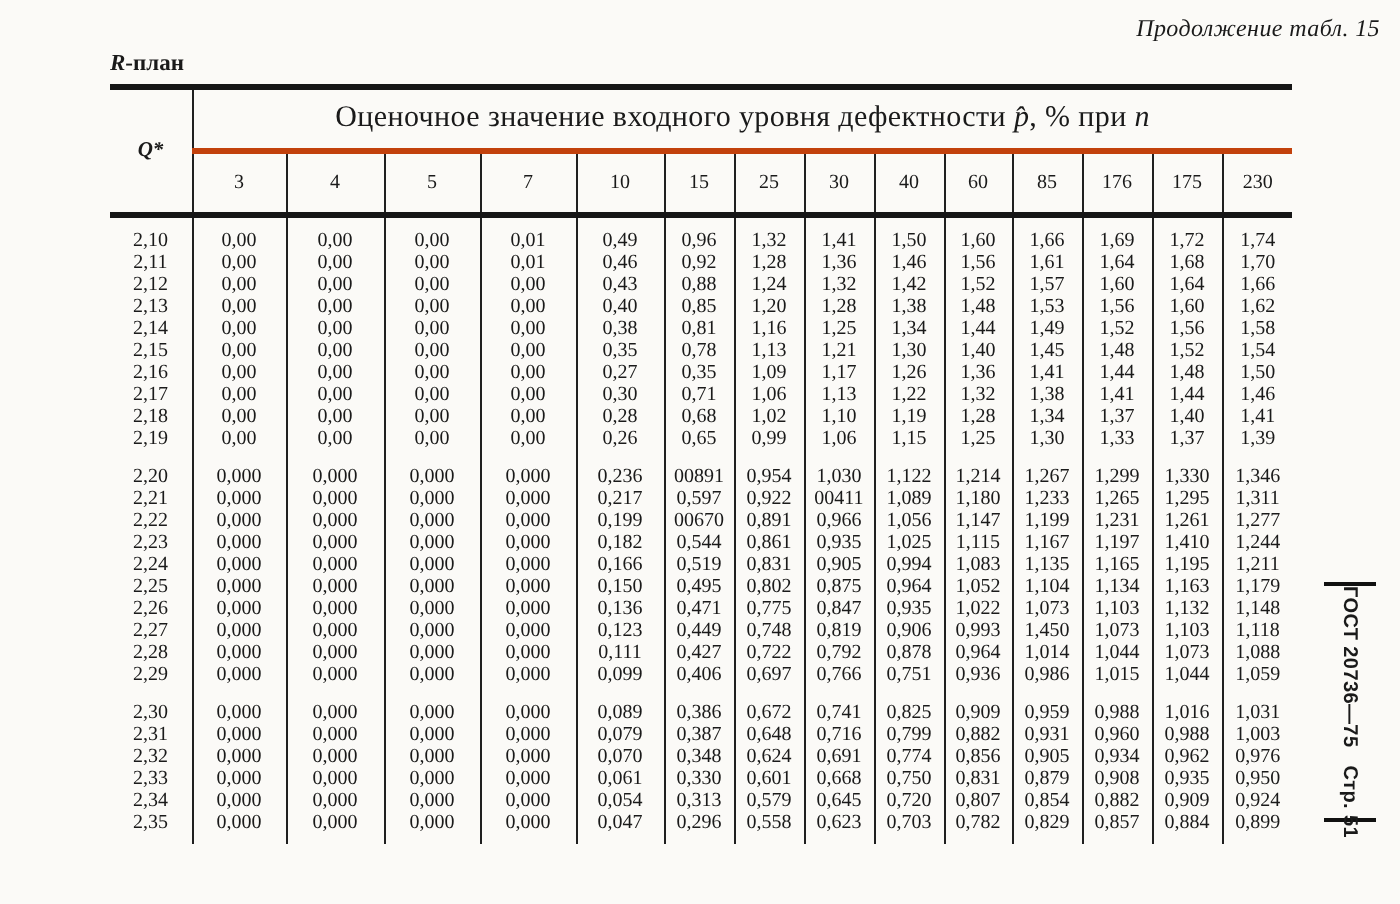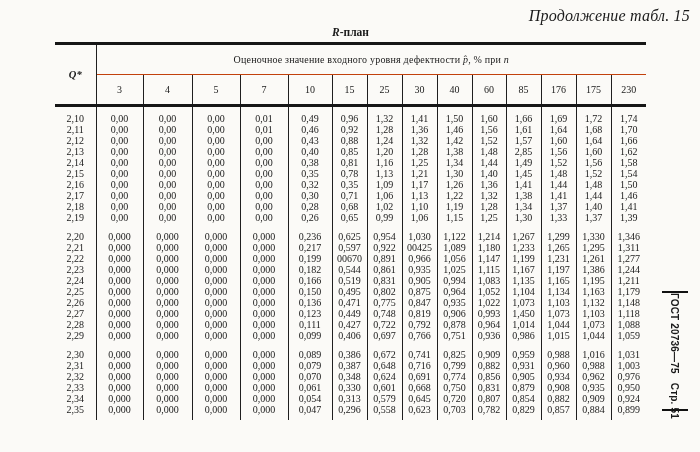--- a/index.html
+++ b/index.html
@@ -3,41 +3,41 @@
 <meta charset="utf-8">
 <style>
   html,body{margin:0;padding:0;}
   body{
     width:700px;height:452px;position:relative;overflow:hidden;
     background:#fbfaf7;color:#1a1a1a;
     font-family:"Liberation Serif","DejaVu Serif",serif;
   }
   .continuation{
     position:absolute;top:7px;right:10px;
-    font-style:italic;font-size:16px;letter-spacing:.2px;
+    font-style:italic;font-size:12px;letter-spacing:.2px;
   }
   .rplan{
-    position:absolute;top:26px;left:55px;width:591px;text-align:center;
+    position:absolute;top:26px;left:55px;width:591px;
     font-size:11.5px;font-weight:600;
   }
   .rplan i{font-style:italic;}
   .tablewrap{position:absolute;left:55px;top:42px;}
   table{
     border-collapse:collapse;table-layout:fixed;width:591px;
     border-top:3px solid #161616;
     font-size:10px;
   }
   th,td{
     padding:0;margin:0;text-align:center;vertical-align:middle;
     font-weight:normal;white-space:nowrap;overflow:hidden;
   }
   td.v,th.n{border-left:1px solid #1f1f1f;}
   th.caption{
-    height:29px;border-left:1px solid #1f1f1f;border-bottom:1px solid #c2410c;
-    font-size:10px;letter-spacing:.2px;
+    height:29px;border-left:1px solid #1f1f1f;border-bottom:3px solid #c2410c;
+    font-size:15px;letter-spacing:.2px;
   }
   th.caption i{font-style:italic;}
   th.qhead{
     font-style:italic;font-weight:bold;font-size:10.5px;
   }
   tr.h2 th{height:29px;border-bottom:3px solid #161616;font-size:10px;}
   tbody td{height:11px;line-height:11px;font-size:10px;}
   tr.spacer td{height:8px;}
   tr.lead td{height:6px;}
   tr.tail td{height:5px;}
@@ -180,21 +180,21 @@
           <td class="v">0,00</td>
           <td class="v">0,00</td>
           <td class="v">0,00</td>
           <td class="v">0,00</td>
           <td class="v">0,40</td>
           <td class="v">0,85</td>
           <td class="v">1,20</td>
           <td class="v">1,28</td>
           <td class="v">1,38</td>
           <td class="v">1,48</td>
-          <td class="v">2,85</td>
+          <td class="v">1,53</td>
           <td class="v">1,56</td>
           <td class="v">1,60</td>
           <td class="v">1,62</td>
         </tr>
         <tr>
           <td>2,14</td>
           <td class="v">0,00</td>
           <td class="v">0,00</td>
           <td class="v">0,00</td>
           <td class="v">0,00</td>
@@ -225,21 +225,21 @@
           <td class="v">1,48</td>
           <td class="v">1,52</td>
           <td class="v">1,54</td>
         </tr>
         <tr>
           <td>2,16</td>
           <td class="v">0,00</td>
           <td class="v">0,00</td>
           <td class="v">0,00</td>
           <td class="v">0,00</td>
-          <td class="v">0,32</td>
+          <td class="v">0,27</td>
           <td class="v">0,35</td>
           <td class="v">1,09</td>
           <td class="v">1,17</td>
           <td class="v">1,26</td>
           <td class="v">1,36</td>
           <td class="v">1,41</td>
           <td class="v">1,44</td>
           <td class="v">1,48</td>
           <td class="v">1,50</td>
         </tr>
@@ -311,40 +311,40 @@
           <td class="v"></td>
           <td class="v"></td>
         </tr>
         <tr>
           <td>2,20</td>
           <td class="v">0,000</td>
           <td class="v">0,000</td>
           <td class="v">0,000</td>
           <td class="v">0,000</td>
           <td class="v">0,236</td>
-          <td class="v">0,625</td>
+          <td class="v">00891</td>
           <td class="v">0,954</td>
           <td class="v">1,030</td>
           <td class="v">1,122</td>
           <td class="v">1,214</td>
           <td class="v">1,267</td>
           <td class="v">1,299</td>
           <td class="v">1,330</td>
           <td class="v">1,346</td>
         </tr>
         <tr>
           <td>2,21</td>
           <td class="v">0,000</td>
           <td class="v">0,000</td>
           <td class="v">0,000</td>
           <td class="v">0,000</td>
           <td class="v">0,217</td>
           <td class="v">0,597</td>
           <td class="v">0,922</td>
-          <td class="v">00425</td>
+          <td class="v">00411</td>
           <td class="v">1,089</td>
           <td class="v">1,180</td>
           <td class="v">1,233</td>
           <td class="v">1,265</td>
           <td class="v">1,295</td>
           <td class="v">1,311</td>
         </tr>
         <tr>
           <td>2,22</td>
           <td class="v">0,000</td>
@@ -369,21 +369,21 @@
           <td class="v">0,000</td>
           <td class="v">0,000</td>
           <td class="v">0,182</td>
           <td class="v">0,544</td>
           <td class="v">0,861</td>
           <td class="v">0,935</td>
           <td class="v">1,025</td>
           <td class="v">1,115</td>
           <td class="v">1,167</td>
           <td class="v">1,197</td>
-          <td class="v">1,386</td>
+          <td class="v">1,410</td>
           <td class="v">1,244</td>
         </tr>
         <tr>
           <td>2,24</td>
           <td class="v">0,000</td>
           <td class="v">0,000</td>
           <td class="v">0,000</td>
           <td class="v">0,000</td>
           <td class="v">0,166</td>
           <td class="v">0,519</td>

